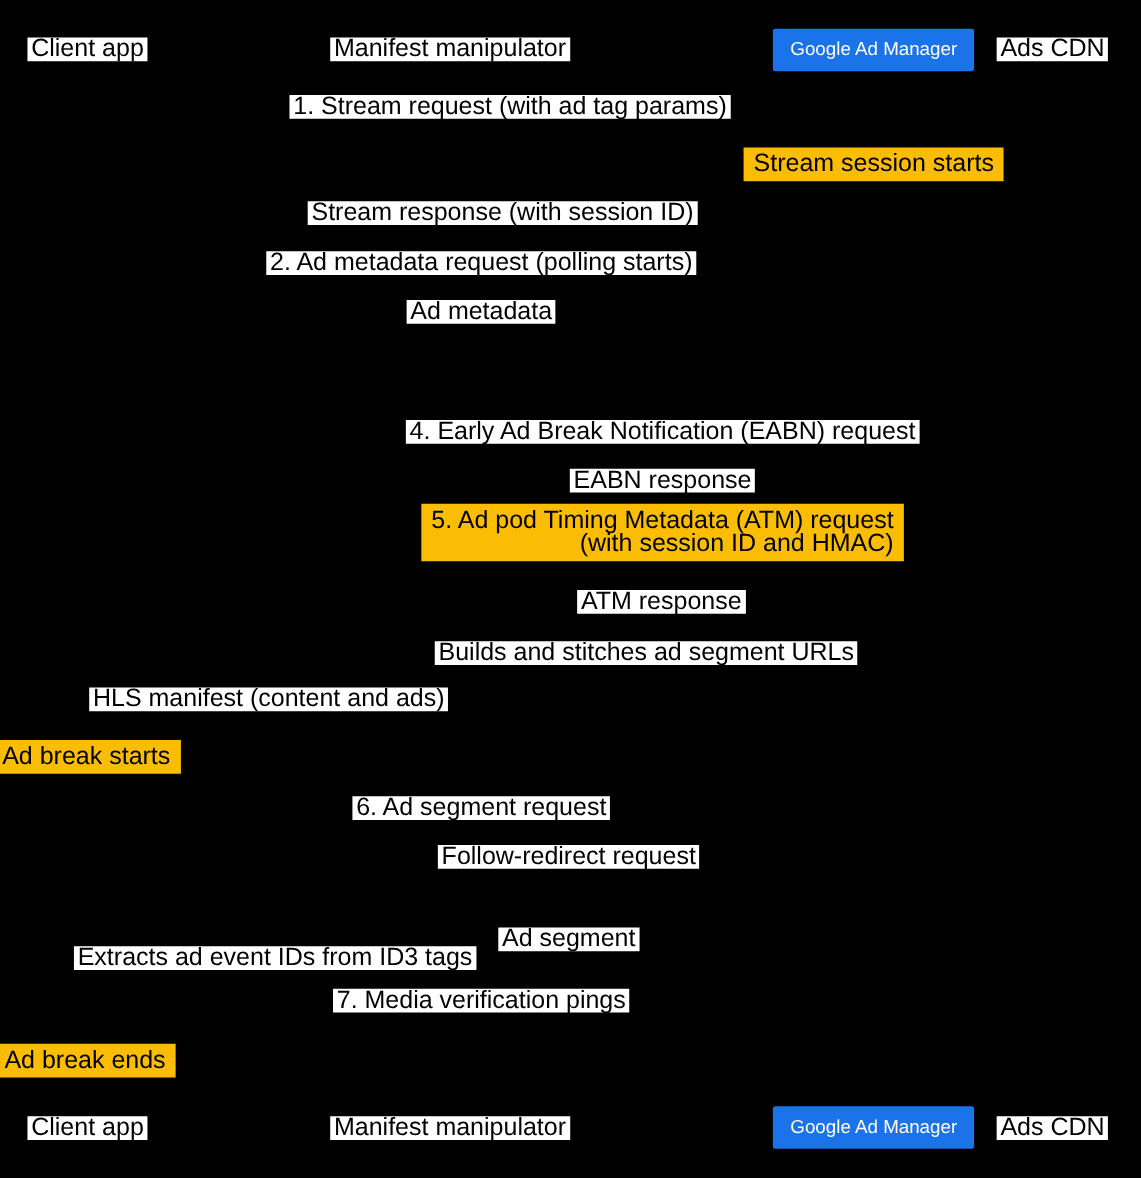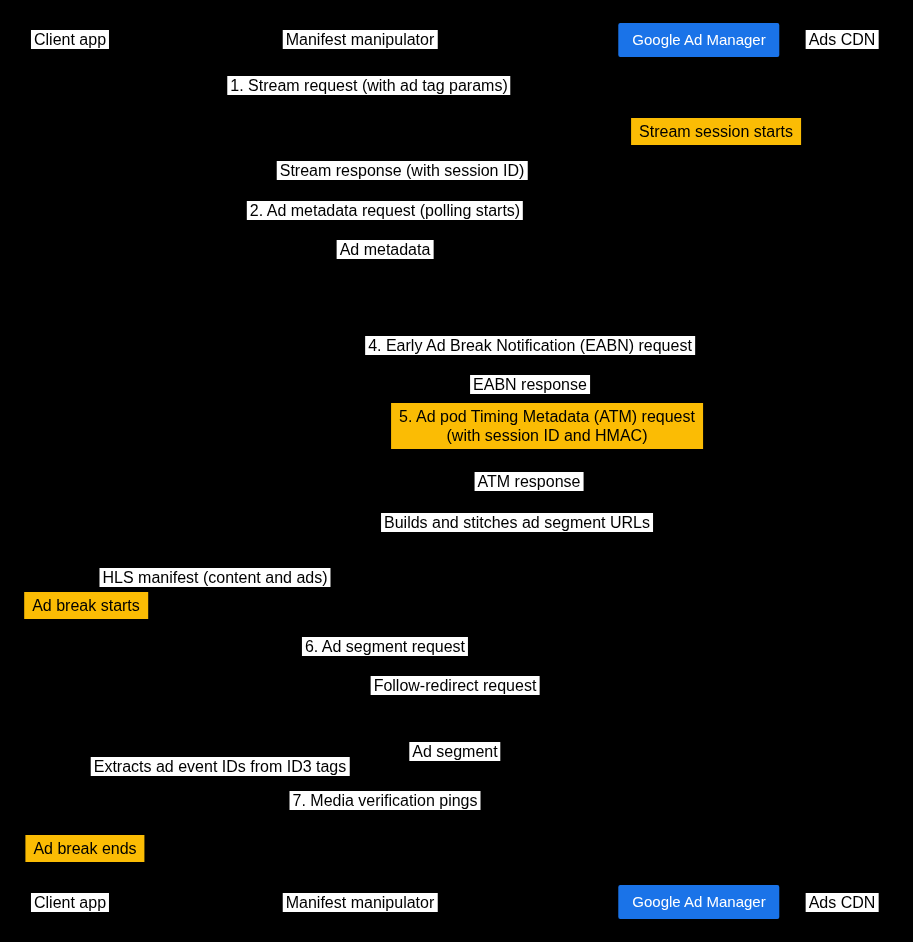--- a/index.html
+++ b/index.html
@@ -21,32 +21,31 @@
     height: 942px;
     background: var(--bg);
     overflow: hidden;
     font-family: "Liberation Sans", sans-serif;
   }
   .lbl {
     position: absolute;
     transform: translateX(-50%);
     background: var(--label-bg);
     color: var(--label-text);
-    font-size: 16px;
+    font-size: 20px;
     line-height: 19px;
     padding: 0 3px;
     white-space: nowrap;
     text-align: center;
   }
   .lbl .line { display: block; white-space: nowrap; }
   .note {
     background: var(--note-bg);
     color: var(--label-text);
     padding: 4px 8px;
-    margin-left: 17px;
   }
   .gam {
     position: absolute;
     transform: translateX(-50%);
     background: var(--gam-bg);
     color: var(--gam-text);
     font-size: 15px;
     line-height: 34px;
     height: 34px;
     padding: 0 14px;
@@ -58,45 +57,45 @@
 </head>
 <body>
 
 <div class="stage">
 
   <div class="lbl" style="left:70px; top:30px;">Client app</div>
   <div class="lbl" style="left:360px; top:30px;">Manifest manipulator</div>
   <div class="gam" style="left:699px; top:23px;">Google Ad Manager</div>
   <div class="lbl" style="left:842px; top:30px;">Ads CDN</div>
 
-  <div class="lbl" style="left:369px; top:76px;">1. Stream request (with ad tag params)</div>
+  <div class="lbl" style="left:408px; top:76px;">1. Stream request (with ad tag params)</div>
 
   <div class="lbl note" style="left:699px; top:118px;">Stream session starts</div>
 
   <div class="lbl" style="left:385px; top:161px;margin-left:17px;">Stream response (with session ID)</div>
 
   <div class="lbl" style="left:385px; top:201px;">2. Ad metadata request (polling starts)</div>
 
   <div class="lbl" style="left:385px; top:240px;">Ad metadata</div>
 
 
   <div class="lbl" style="left:530px; top:336px;">4. Early Ad Break Notification (EABN) request</div>
 
   <div class="lbl" style="left:530px; top:375px;">EABN response</div>
 
-  <div class="lbl note" style="left:530px; top:403px;">
+  <div class="lbl note" style="left:530px; top:403px;text-align:right;">
     <span class="line">5. Ad pod Timing Metadata (ATM) request</span>
     <span class="line">(with session ID and HMAC)</span>
   </div>
 
   <div class="lbl" style="left:529px; top:472px;">ATM response</div>
 
   <div class="lbl" style="left:517px; top:513px;">Builds and stitches ad segment URLs</div>
 
-  <div class="lbl" style="left:215px; top:568px;">HLS manifest (content and ads)</div>
+  <div class="lbl" style="left:215px; top:550px;">HLS manifest (content and ads)</div>
 
   <div class="lbl note" style="left:69px; top:592px;">Ad break starts</div>
 
   <div class="lbl" style="left:385px; top:637px;">6. Ad segment request</div>
 
   <div class="lbl" style="left:455px; top:676px;">Follow-redirect request</div>
 
   <div class="lbl" style="left:455px; top:742px;">Ad segment</div>
 
   <div class="lbl" style="left:220px; top:757px;">Extracts ad event IDs from ID3 tags</div>

